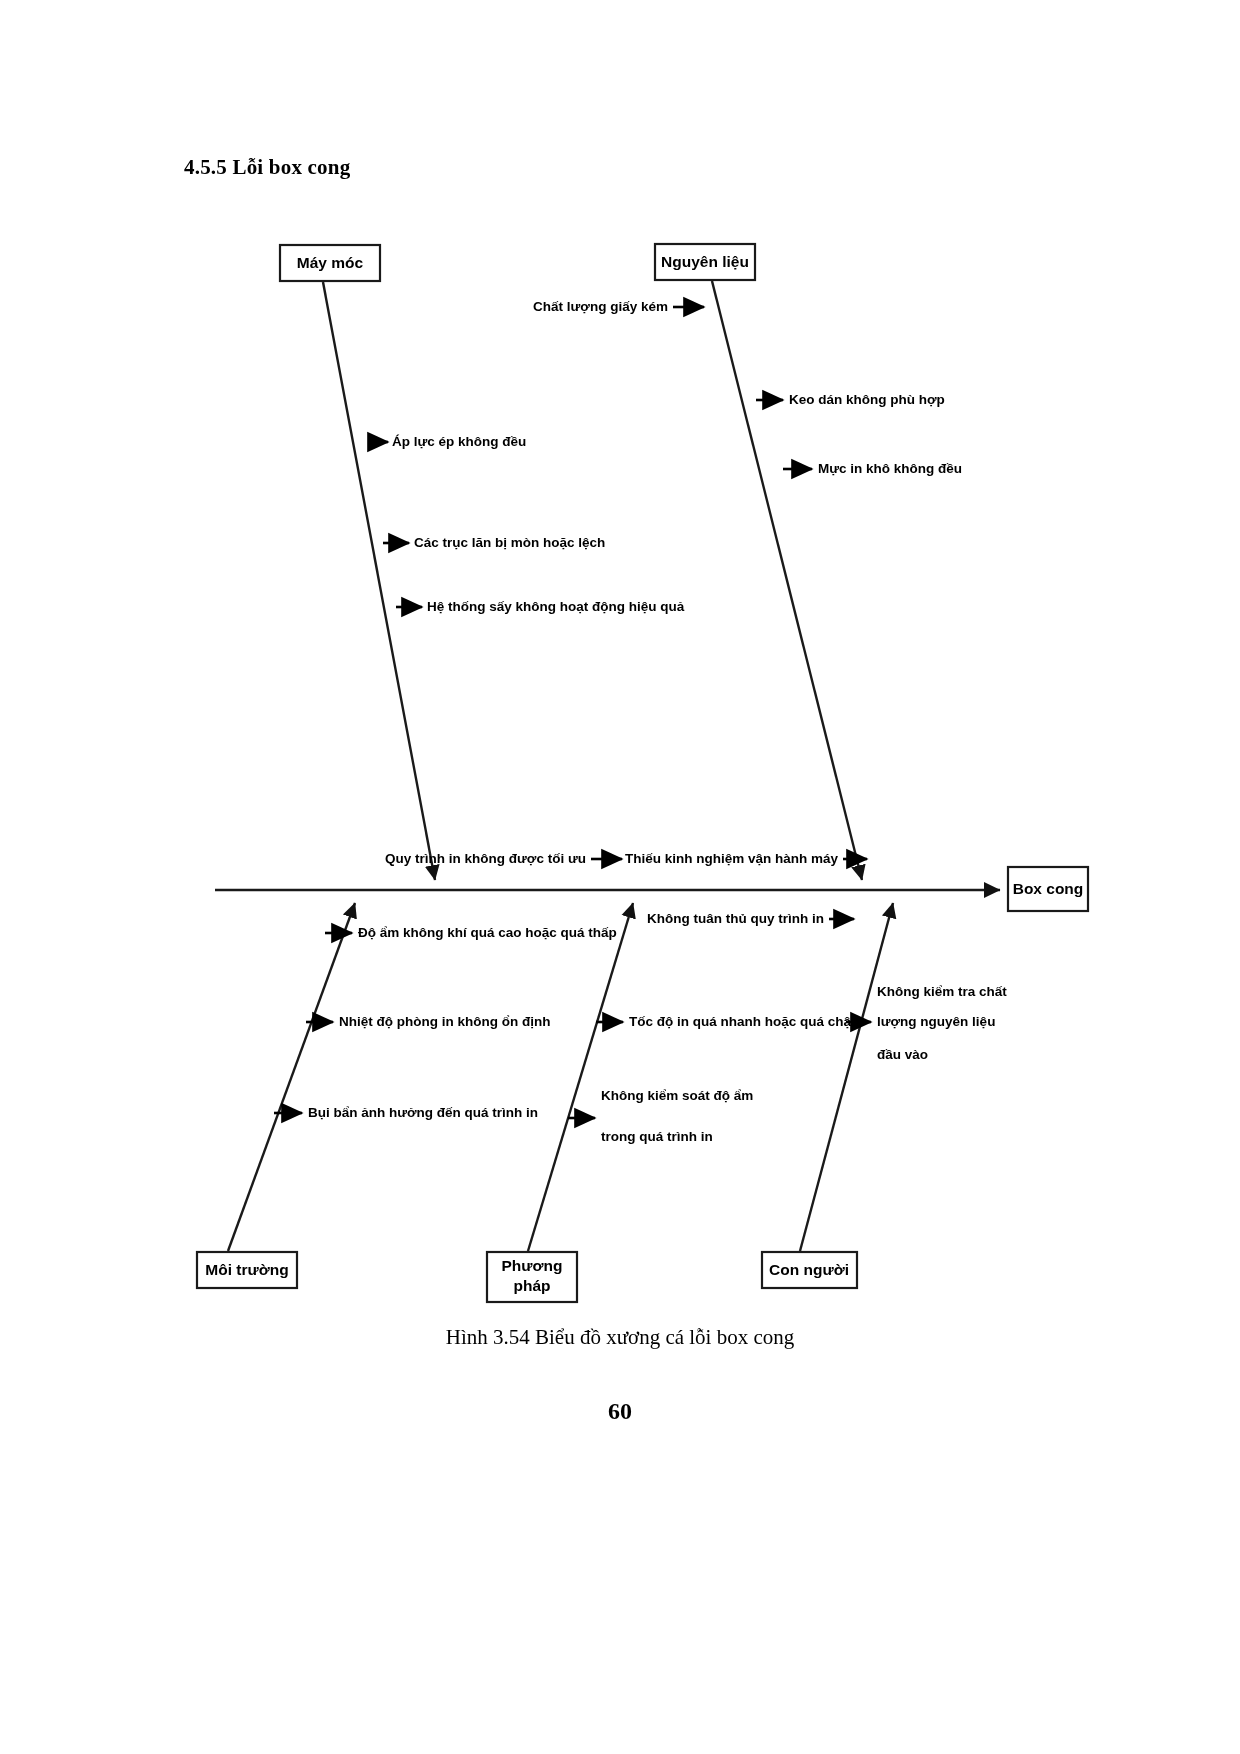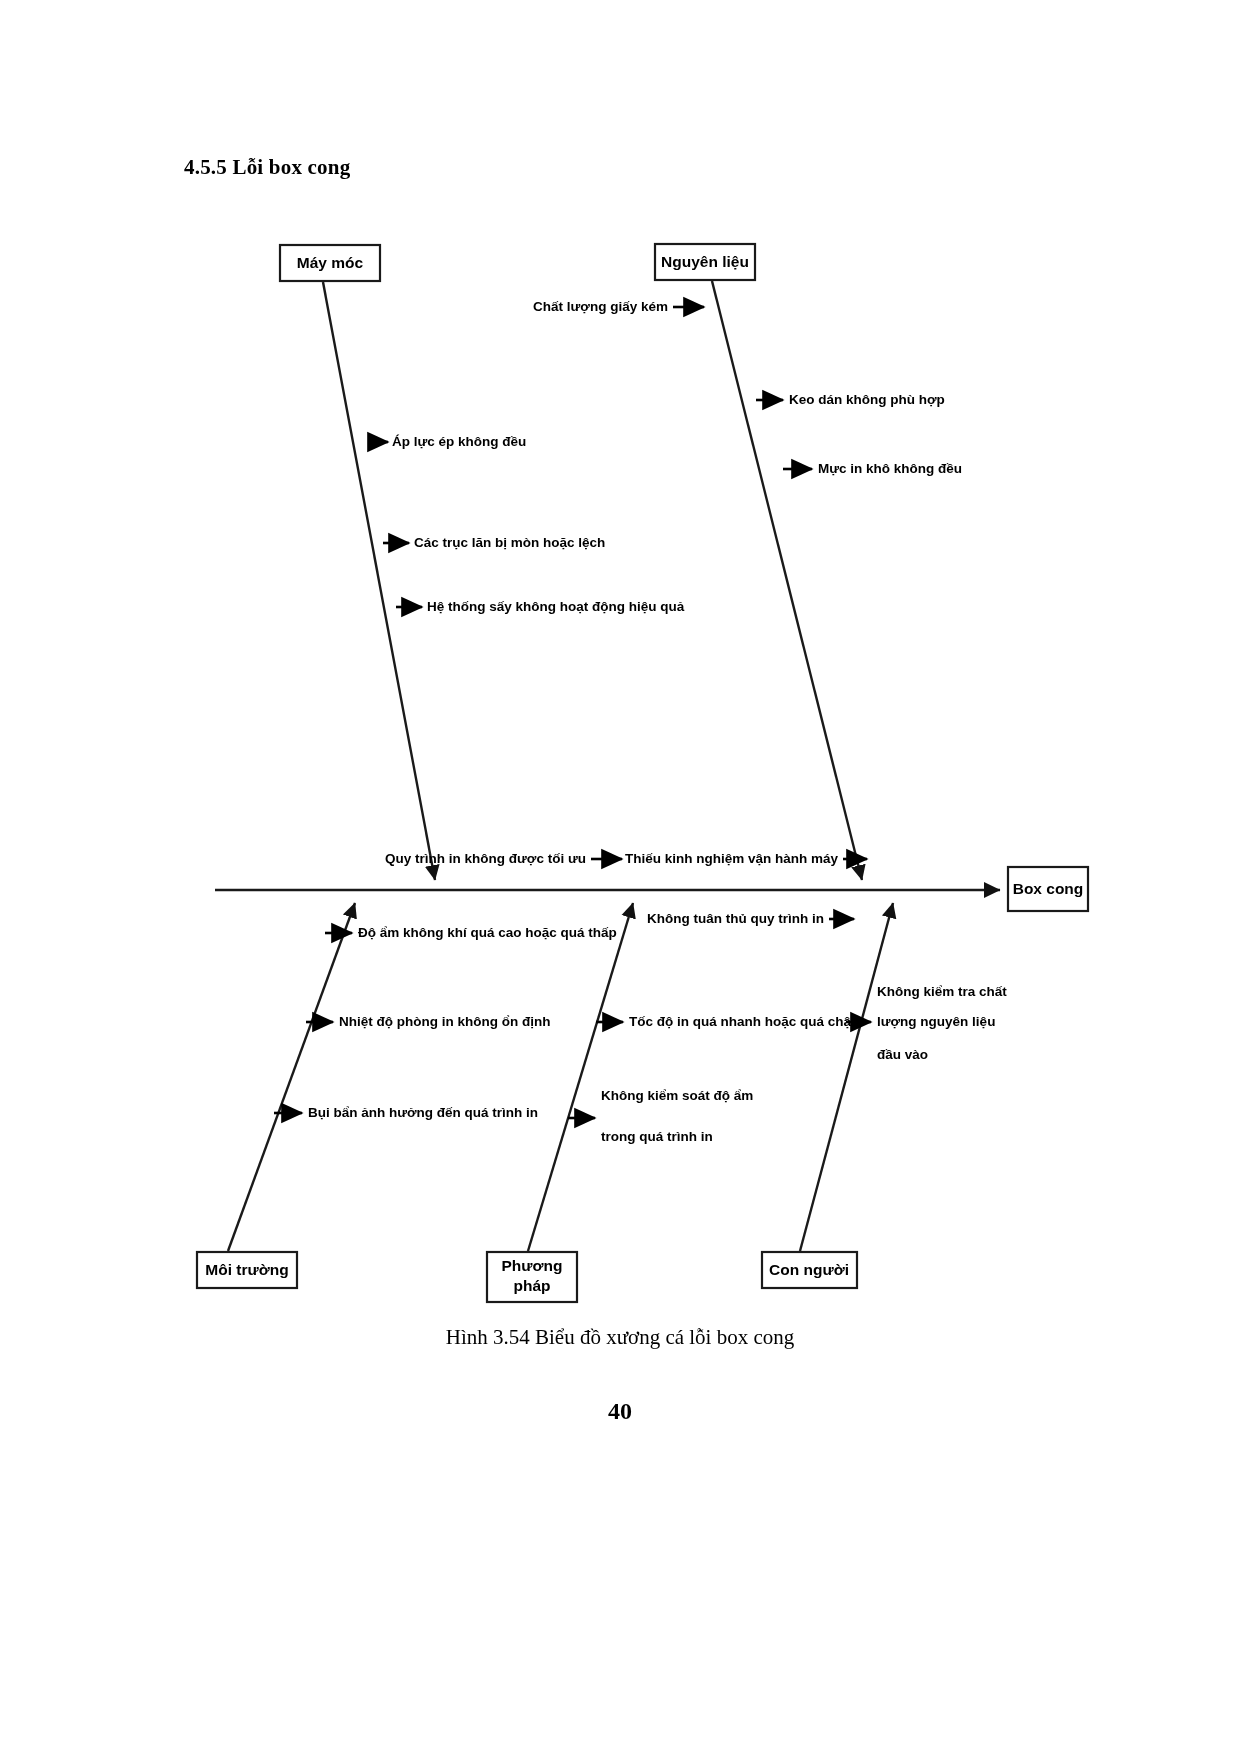--- a/index.html
+++ b/index.html
@@ -182,15 +182,15 @@
       <line class="cause-connector" x1="871" y1="807" x2="846" y2="807" marker-end="url(#arrowR)" transform="rotate(180 858.5 807)"></line>
       <text class="cause-label right" x="877" y="777">Không kiểm tra chất</text>
       <text class="cause-label right" x="877" y="807">lượng nguyên liệu</text>
       <text class="cause-label right" x="877" y="840">đầu vào</text>
 
     </svg>
   </div>
 
   <div class="figure-caption">Hình 3.54 Biểu đồ xương cá lỗi box cong</div>
 
-  <div class="page-number">40</div>
+  <div class="page-number">60</div>
 
 </div>
 
 </body></html>

